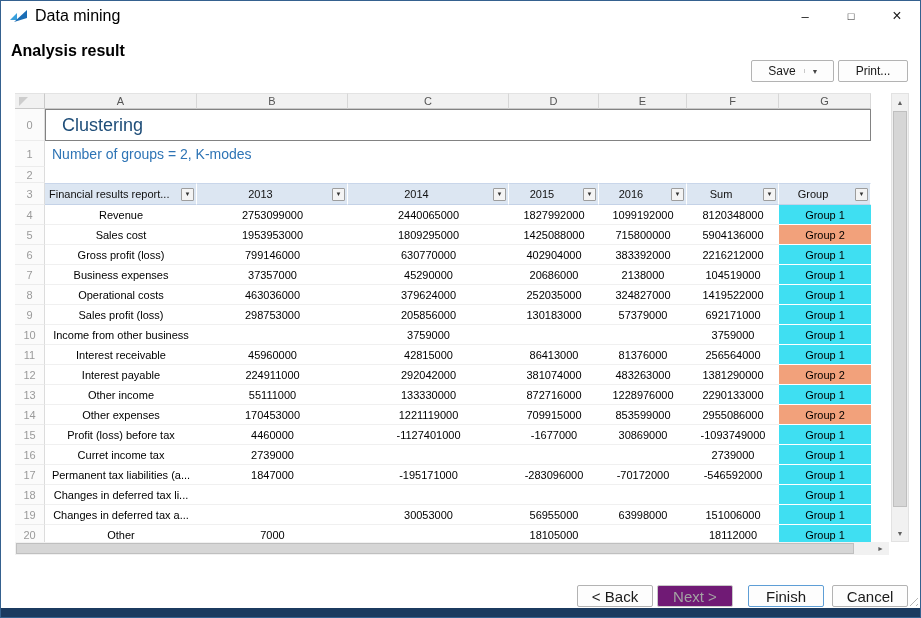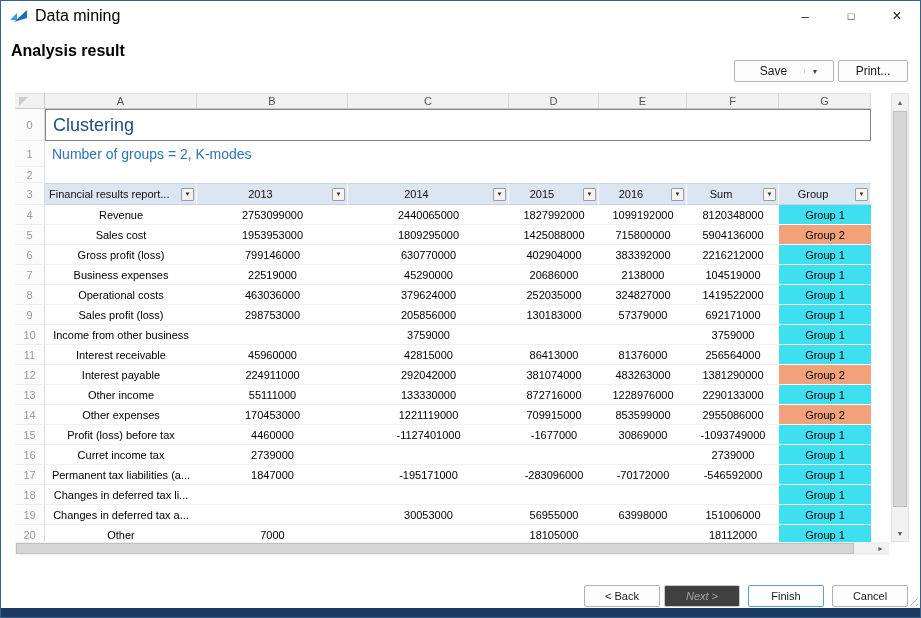--- a/index.html
+++ b/index.html
@@ -18,40 +18,40 @@
   .win-btns{margin-left:auto;display:flex;height:100%;}
   .wbtn{width:46px;height:100%;display:flex;align-items:center;justify-content:center;font-size:14px;color:#1a1a1a;cursor:default;}
   .wbtn.min{font-size:13px;}
   .wbtn.max{font-size:11px;}
   .wbtn.close{font-size:16px;}
 
   
   .page-title{position:absolute;left:10px;top:41px;font-size:16px;font-weight:bold;color:#000;}
   .toolbar{position:absolute;top:59px;right:12px;display:flex;gap:4px;}
   .btn{height:22px;background:#fdfdfd;border:1px solid #b3b3b3;border-radius:2px;font-size:12px;color:#1a1a1a;display:flex;align-items:center;justify-content:center;}
-  .split-btn{width:100px;display:flex;padding:8px;}
+  .split-btn{width:83px;display:flex;padding:8px;}
   .split-main{flex:1;display:flex;align-items:center;justify-content:center;height:100%;}
   .split-arrow{width:21px;height:100%;border-left:1px solid #c9c9c9;display:flex;align-items:center;justify-content:center;font-size:7px;color:#444;}
   .print-btn{width:70px;}
 
   
   .grid{position:absolute;left:14px;top:92px;width:856px;height:449px;overflow:hidden;background:#fff;}
   .grow{display:grid;grid-template-columns:var(--cols);}
   .colheads-row{height:16px;}
   .colhead{background:#f1f1f1;border-right:1px solid #d7d7d7;border-bottom:1px solid #c9c9c9;border-top:1px solid #e3e3e3;
            font-size:11px;color:#555;display:flex;align-items:center;justify-content:center;}
   .corner{position:relative;background:#f1f1f1;border-right:1px solid #c9c9c9;border-bottom:1px solid #c9c9c9;border-top:1px solid #e3e3e3;}
   .corner-tri{position:absolute;left:4px;top:3px;width:0;height:0;border-top:9px solid #cdcdcd;border-right:9px solid transparent;}
 
   .rn{background:#fbfbfb;border-right:1px solid #dcdcdc;border-bottom:1px solid #ececec;color:#9a9a9a;font-size:11px;
       display:flex;align-items:center;justify-content:center;}
 
   .r0{height:32px;}
   .title-cell{grid-column:2 / -1;border:1px solid #828282;background:#fff;display:flex;align-items:center;
-              padding-left:7px;font-size:18px;color:var(--titlecol);}
+              padding-left:16px;font-size:18px;color:var(--titlecol);}
   .r1{height:26px;}
   .sub-cell{grid-column:2 / -1;display:flex;align-items:center;padding-left:7px;font-size:14px;color:var(--subcol);}
   .r2{height:16px;}
   .empty-cell{grid-column:2 / -1;}
 
   .r3{height:22px;}
   .fcell{background:var(--filterbg);border-right:1px solid #ffffff;border-top:1px solid #c9d6ea;border-bottom:1px solid #c4d2e7;
          display:flex;align-items:center;padding:0 2px 0 4px;overflow:hidden;gap:12px;}
   .flabel{flex:1;text-align:center;font-size:11px;color:#111;white-space:nowrap;overflow:hidden;}
   .fcell.first .flabel{text-align:left;}
@@ -70,24 +70,24 @@
   .varrow{position:absolute;left:0;right:0;height:16px;display:flex;align-items:center;justify-content:center;font-size:7px;color:#606060;}
   .varrow.up{top:0;}
   .varrow.down{bottom:0;}
   .vthumb{position:absolute;left:1px;right:1px;top:17px;height:396px;background:#d6d6d6;border:1px solid #bfbfbf;}
   .hscroll{position:absolute;left:14px;top:541px;width:874px;height:13px;background:#f1f1f1;}
   .hthumb{position:absolute;left:1px;top:1px;height:11px;width:838px;background:#d6d6d6;border:1px solid #bfbfbf;}
   .harrow{position:absolute;right:0;top:0;width:17px;height:13px;display:flex;align-items:center;justify-content:center;font-size:7px;color:#606060;}
 
   
   .footer{position:absolute;top:584px;left:0;right:12px;display:flex;justify-content:flex-end;align-items:center;}
-  .fbtnw{width:76px;height:22px;background:#fdfdfd;border:1px solid #b3b3b3;border-radius:2px;font-size:11px;color:#1a1a1a;
+  .fbtnw{width:76px;height:22px;background:#fdfdfd;border:1px solid #b3b3b3;border-radius:2px;font-size:15px;color:#1a1a1a;
          display:flex;align-items:center;justify-content:center;}
   .fbtnw.back{margin-right:4px;}
-  .fbtnw.next{margin-right:8px;color:#a3a3a3;background:#404040;border-color:#c9c9c9;font-style:italic;}
+  .fbtnw.next{margin-right:15px;color:#a3a3a3;background:#701a75;border-color:#c9c9c9;}
   .fbtnw.finish{margin-right:8px;border-color:#5e9ed6;}
   .grip{position:absolute;right:2px;bottom:11px;width:12px;height:12px;
         background:repeating-linear-gradient(135deg,transparent 0 3px,#b5b5b5 3px 4px);
         clip-path:polygon(100% 0,100% 100%,0 100%);}
   .bottom-strip{position:absolute;left:0;right:0;bottom:0;height:9px;background:#1b3a5f;}
 </style>
 </head>
 <body>
 
 <div class="window">
@@ -208,21 +208,21 @@
           <div class="cell">799146000</div>
           <div class="cell">630770000</div>
           <div class="cell">402904000</div>
           <div class="cell">383392000</div>
           <div class="cell">2216212000</div>
           <div class="cell g1">Group 1</div>
         </div>
         <div class="grow drow">
           <div class="rn">7</div>
           <div class="cell labelc">Business expenses</div>
-          <div class="cell">22519000</div>
+          <div class="cell">37357000</div>
           <div class="cell">45290000</div>
           <div class="cell">20686000</div>
           <div class="cell">2138000</div>
           <div class="cell">104519000</div>
           <div class="cell g1">Group 1</div>
         </div>
         <div class="grow drow">
           <div class="rn">8</div>
           <div class="cell labelc">Operational costs</div>
           <div class="cell">463036000</div>

